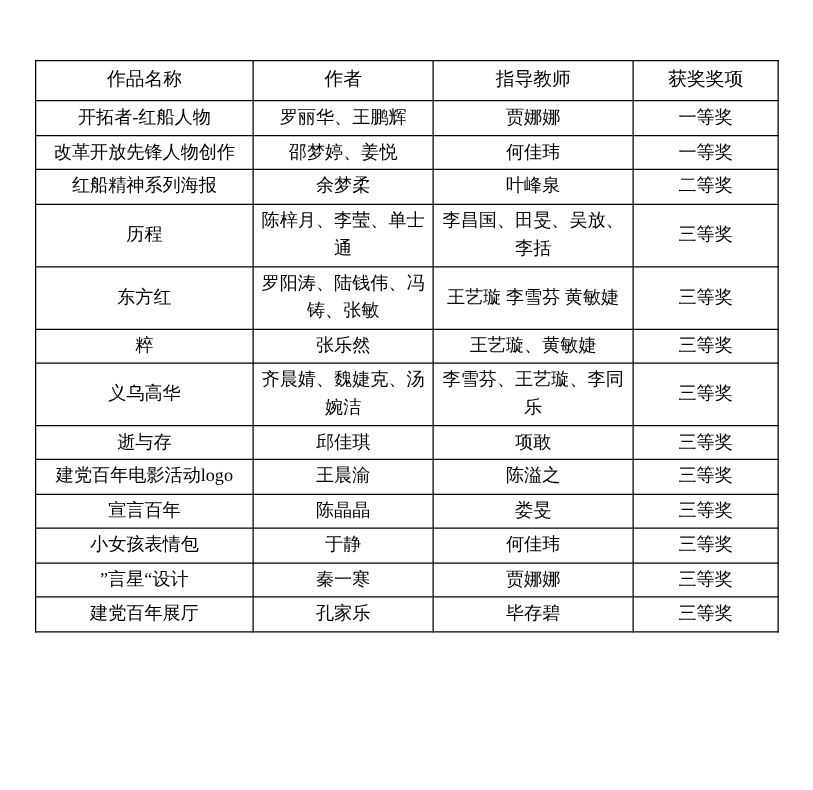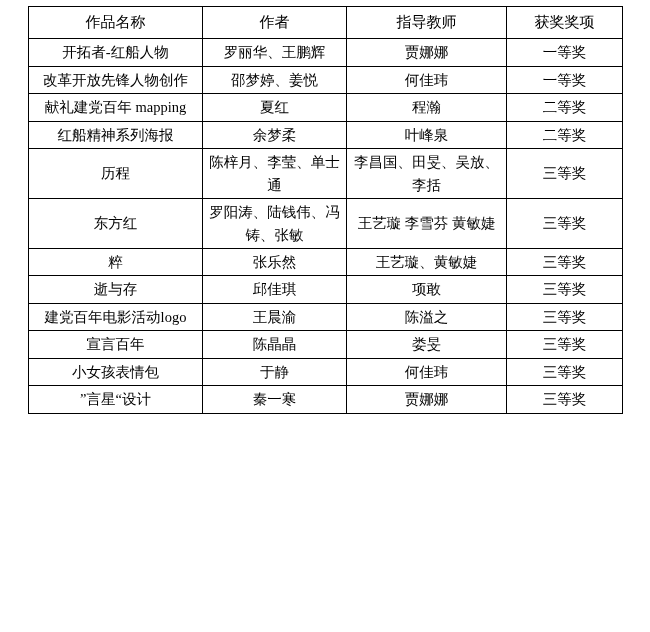--- a/index.html
+++ b/index.html
@@ -13,20 +13,21 @@
     font-family: "Liberation Serif", serif;
     color: #000000;
     overflow: hidden;
   }
   .page {
     position: relative;
     width: 650px;
     height: 496px;
     box-sizing: border-box;
     padding: 6px 28px 0 28px;
+    margin-top: 42px;
   }
   table.award-table {
     border-collapse: collapse;
     width: 594px;
     table-layout: fixed;
   }
   table.award-table col.c0 { width: 174px; }
   table.award-table col.c1 { width: 144px; }
   table.award-table col.c2 { width: 160px; }
   table.award-table col.c3 { width: 116px; }
@@ -72,26 +73,20 @@
         <td>贾娜娜</td>
         <td>一等奖</td>
       </tr>
       <tr>
         <td>改革开放先锋人物创作</td>
         <td>邵梦婷、姜悦</td>
         <td>何佳玮</td>
         <td>一等奖</td>
       </tr>
       <tr>
-        <td>献礼建党百年 mapping</td>
-        <td>夏红</td>
-        <td>程瀚</td>
-        <td>二等奖</td>
-      </tr>
-      <tr>
         <td>红船精神系列海报</td>
         <td>余梦柔</td>
         <td>叶峰泉</td>
         <td>二等奖</td>
       </tr>
       <tr>
         <td>历程</td>
         <td>陈梓月、李莹、单士通</td>
         <td>李昌国、田旻、吴放、李括</td>
         <td>三等奖</td>
@@ -99,20 +94,26 @@
       <tr>
         <td>东方红</td>
         <td>罗阳涛、陆钱伟、冯铸、张敏</td>
         <td>王艺璇 李雪芬 黄敏婕</td>
         <td>三等奖</td>
       </tr>
       <tr>
         <td>粹</td>
         <td>张乐然</td>
         <td>王艺璇、黄敏婕</td>
+        <td>三等奖</td>
+      </tr>
+      <tr>
+        <td>义乌高华</td>
+        <td>齐晨婧、魏婕克、汤婉洁</td>
+        <td>李雪芬、王艺璇、李同乐</td>
         <td>三等奖</td>
       </tr>
       <tr>
         <td>逝与存</td>
         <td>邱佳琪</td>
         <td>项敢</td>
         <td>三等奖</td>
       </tr>
       <tr>
         <td>建党百年电影活动logo</td>
@@ -131,15 +132,21 @@
         <td>于静</td>
         <td>何佳玮</td>
         <td>三等奖</td>
       </tr>
       <tr>
         <td>”言星“设计</td>
         <td>秦一寒</td>
         <td>贾娜娜</td>
         <td>三等奖</td>
       </tr>
+      <tr>
+        <td>建党百年展厅</td>
+        <td>孔家乐</td>
+        <td>毕存碧</td>
+        <td>三等奖</td>
+      </tr>
     </tbody>
   </table>
 </div>
 
 </body></html>

